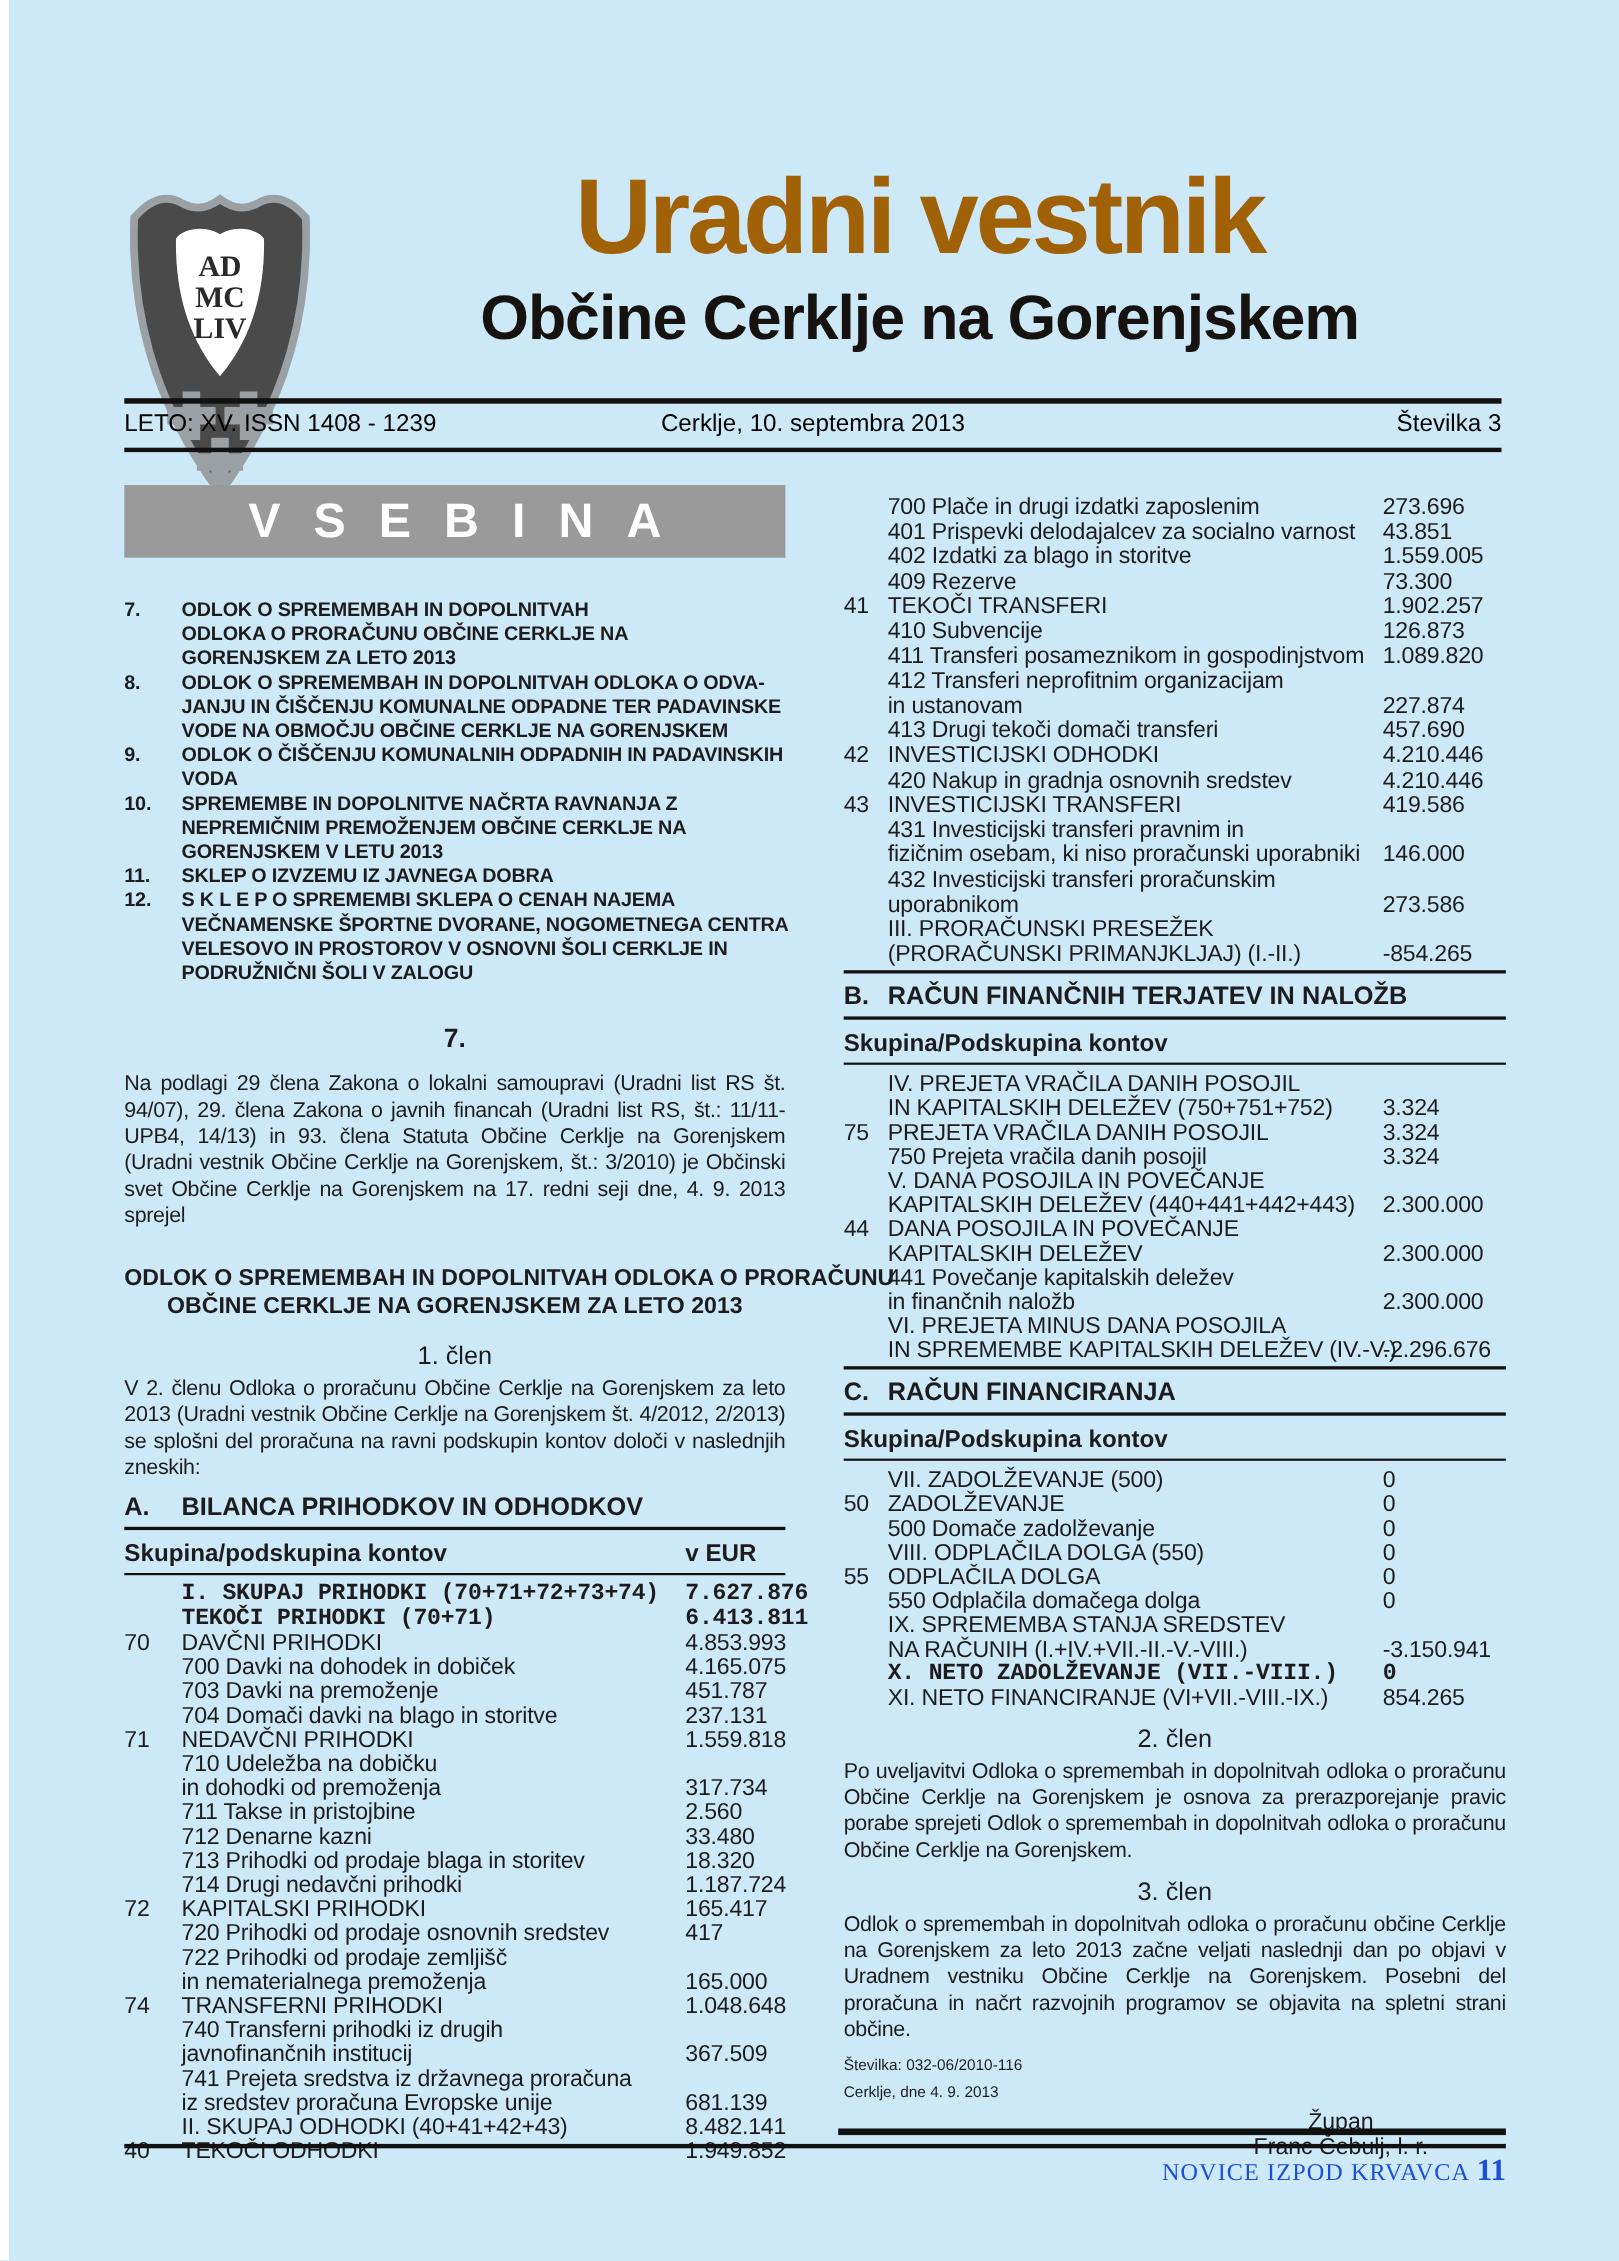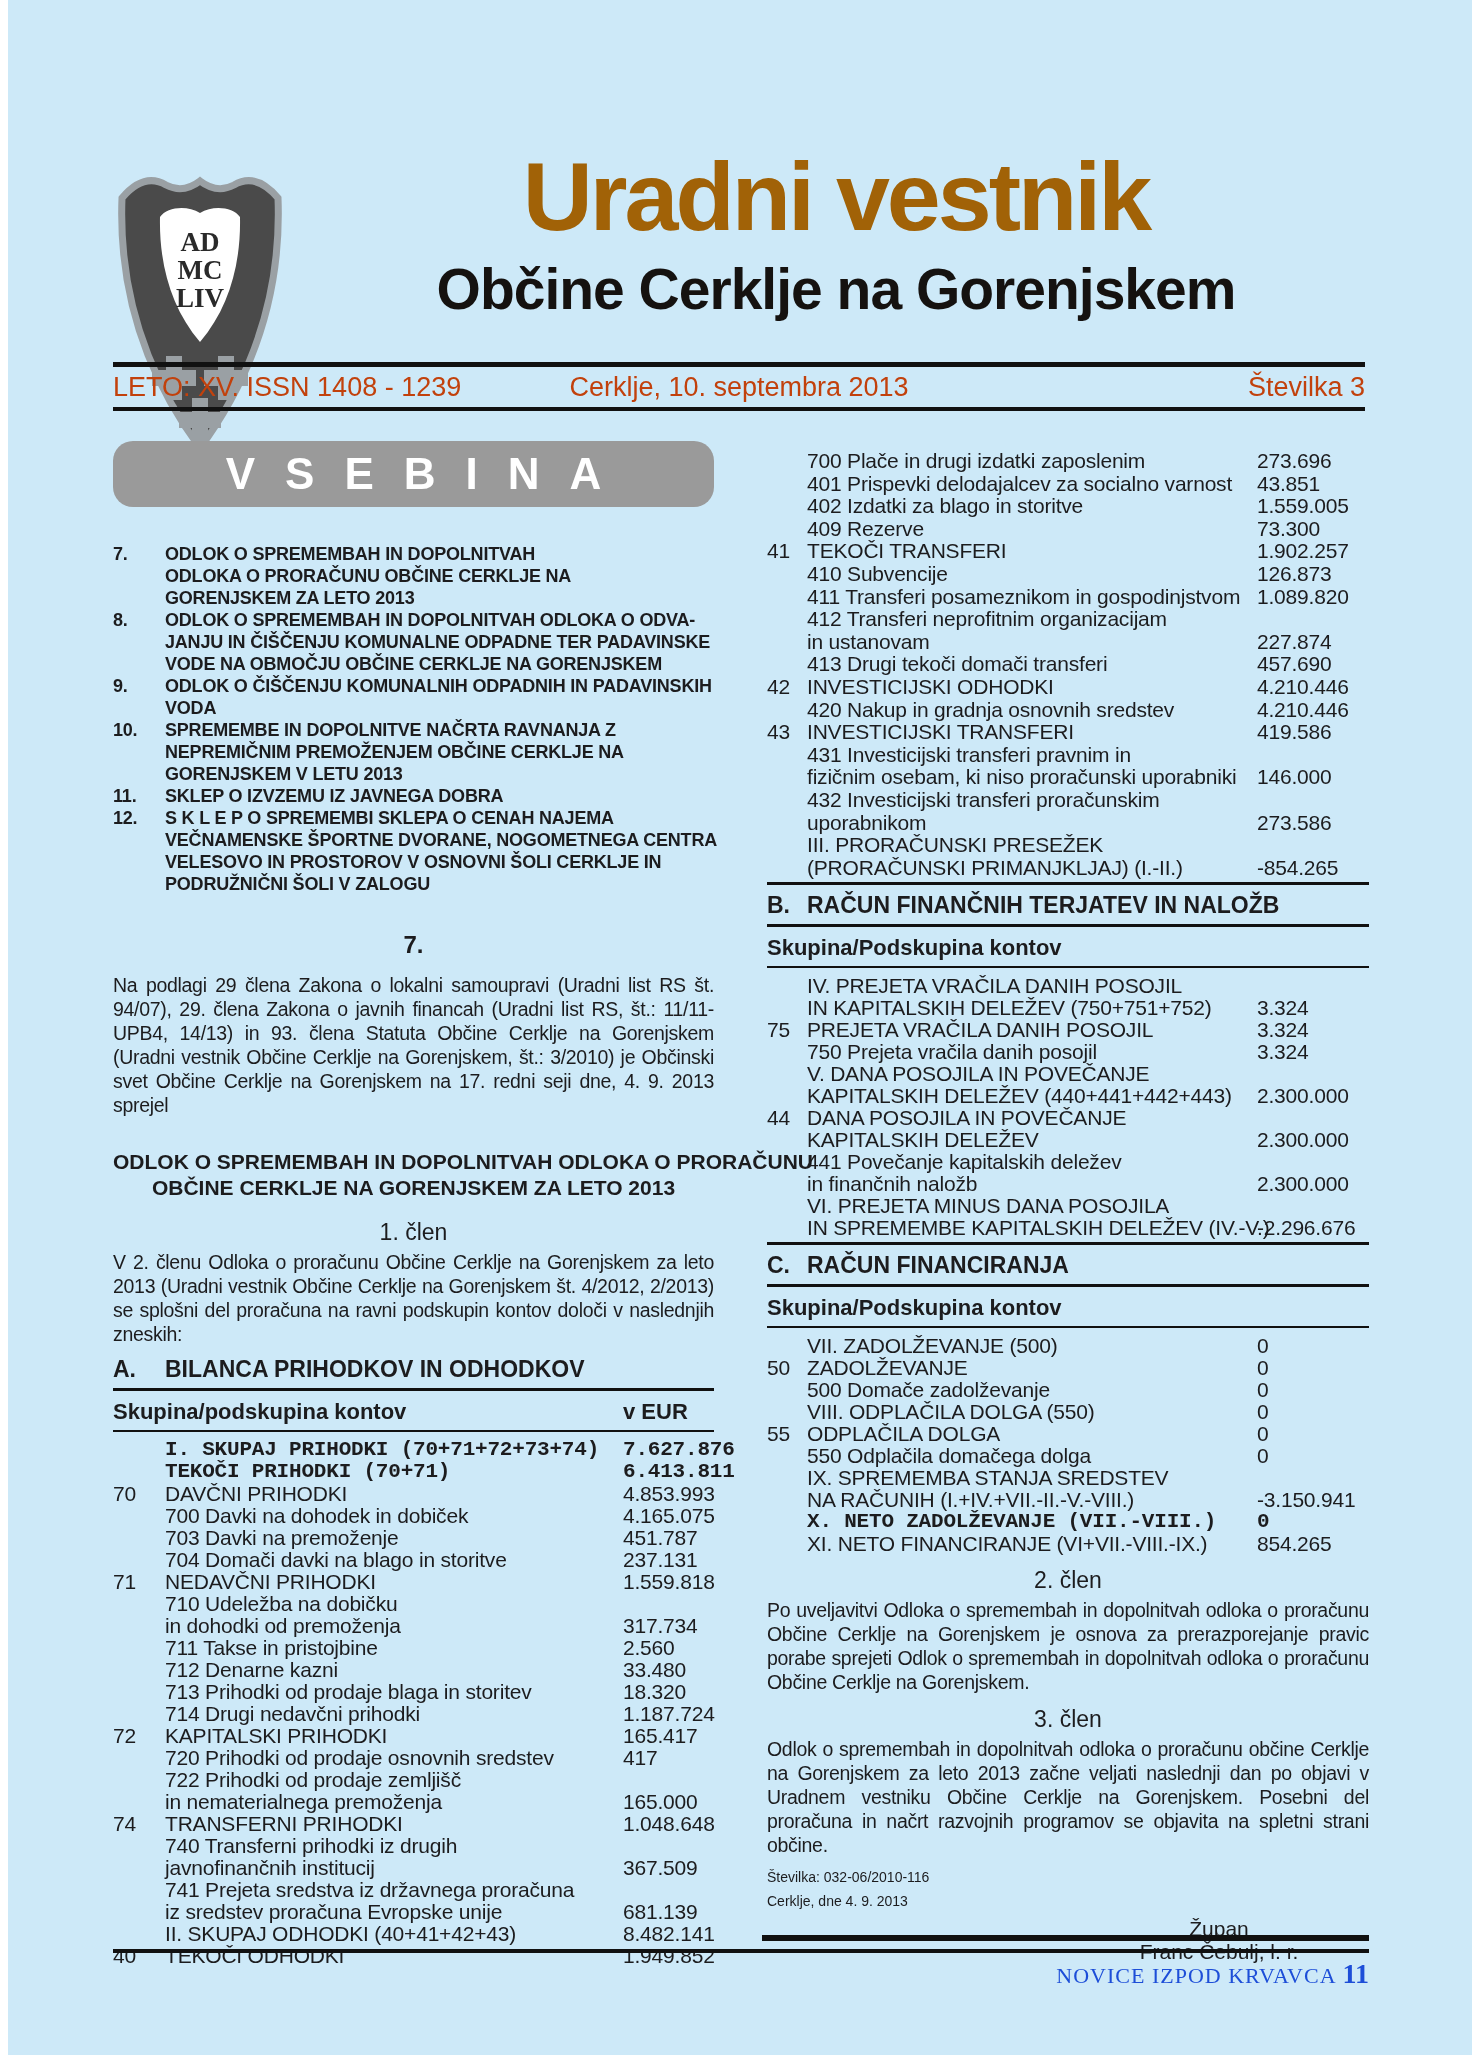--- a/index.html
+++ b/index.html
@@ -9,30 +9,30 @@
 
   
   .shield{position:absolute;left:114px;top:156px;}
   .masthead{position:absolute;left:300px;top:146px;width:1072px;text-align:center;}
   .mast-title{font-size:97px;font-weight:bold;letter-spacing:-3px;line-height:1.05;color:#a16207;}
   .mast-subtitle{font-size:57px;font-weight:bold;letter-spacing:-1px;margin-top:8px;color:#151210;}
   .rule{position:absolute;left:113px;width:1252px;background:#111;}
   .rt1{top:362px;height:5px;}
   .rt2{top:407px;height:4px;}
   .infoline{position:absolute;left:113px;top:372px;width:1252px;display:grid;
-            grid-template-columns:1fr auto 1fr;font-size:27px;color:#c2410c;}
+            grid-template-columns:1fr auto 1fr;font-size:22px;color:#000000;}
   .infoline .c{text-align:center;}
   .infoline .r{text-align:right;}
 
   
   .col-left{position:absolute;left:113px;top:441px;width:601px;}
   .col-right{position:absolute;left:767px;top:443px;width:602px;}
 
   .vsebina{height:66px;line-height:66px;background:#9a9a9a;color:#ffffff;font-weight:bold;
-           font-size:44px;text-align:center;letter-spacing:30px;padding-left:30px;box-sizing:border-box;border-radius:20px;}
+           font-size:44px;text-align:center;letter-spacing:30px;padding-left:30px;box-sizing:border-box;}
 
   #toc{margin-top:36px;font-weight:bold;font-size:18px;line-height:22px;letter-spacing:-0.2px;}
   .toc-item{display:grid;grid-template-columns:52px 1fr;}
   .toc-text div{white-space:nowrap;}
 
   .center-head{text-align:center;font-size:24px;font-weight:bold;margin-top:36px;}
   .center-head2{text-align:center;font-size:23px;margin-top:18px;}
   .col-right .center-head2{margin-top:12px;}
   .para{font-size:19.5px;letter-spacing:-0.3px;line-height:24px;text-align:justify;margin:14px 0 0 0;}
   .clen-body{margin-top:4px;}

